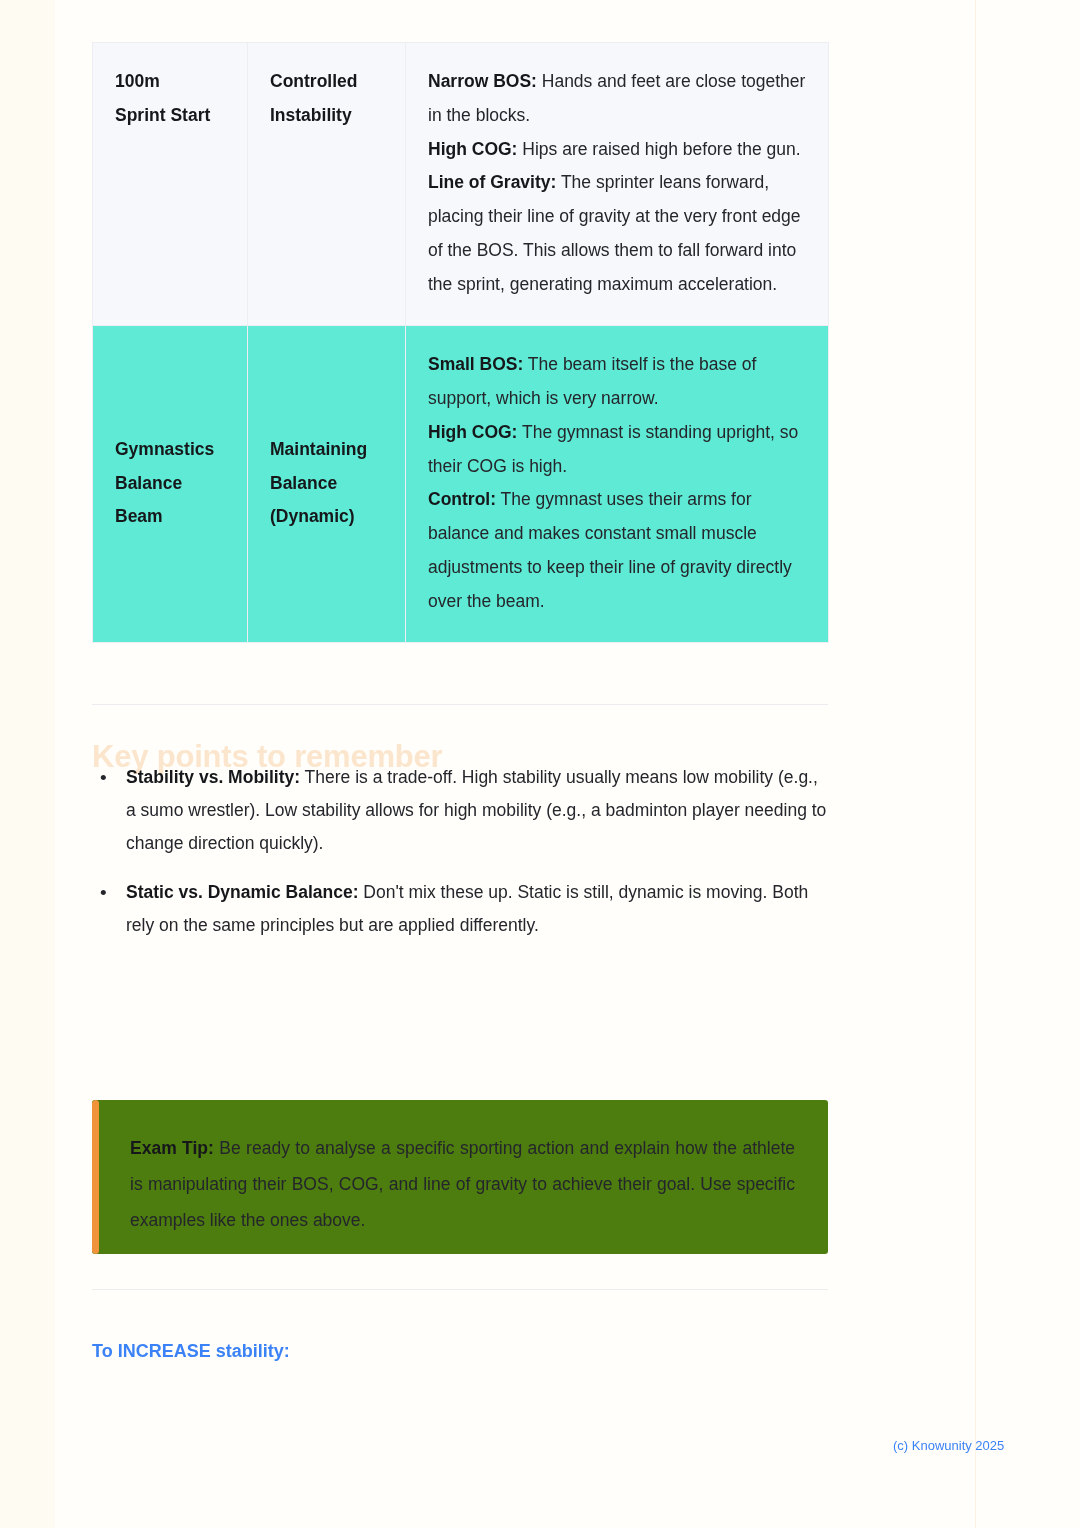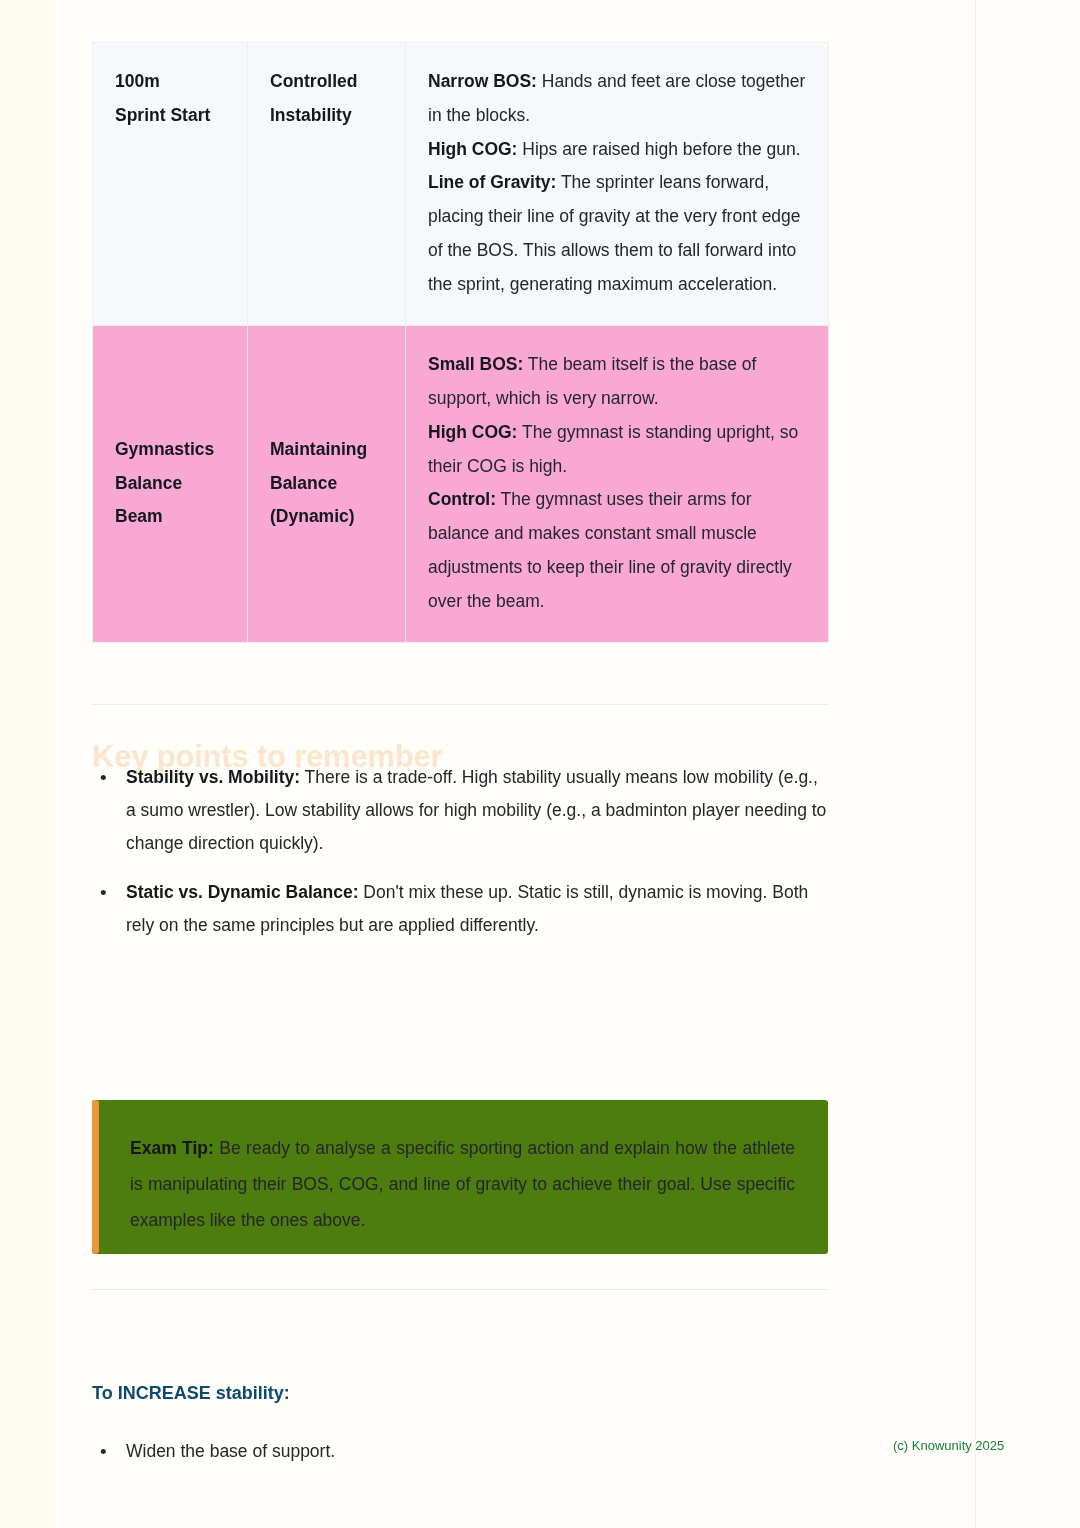--- a/index.html
+++ b/index.html
@@ -62,21 +62,21 @@
   }
   .stability-table td {
     border: 1px solid #eceef3;
     vertical-align: top;
     padding: 22px 20px 24px 22px;
     font-size: 17.5px;
     line-height: 1.93;
     color: #24262b;
   }
   .stability-table tr.row-a td { background: #f7f8fb; }
-  .stability-table tr.row-b td { background: #f9a8d4; }
+  .stability-table tr.row-b td { background: #5eead4; }
   .stability-table td.c1 { width: 155px; }
   .stability-table td.c2 { width: 158px; }
   .stability-table td.c3 { width: 423px; }
   .stability-table td.c1,
   .stability-table td.c2 { font-weight: bold; color: #15171a; }
   .stability-table tr.row-b td.c1,
   .stability-table tr.row-b td.c2 { vertical-align: middle; }
   .stability-table .term { font-weight: bold; color: #15171a; }
   .detail-line { display: block; }
 
@@ -132,24 +132,24 @@
     line-height: 1.88;
   }
   .bullet-list .lead { font-weight: bold; color: #15171a; }
   #key-points-list { top: 761px; }
   #increase-list { top: 1435px; }
 
   
   #subheading-increase {
     position: absolute;
     left: 92px;
-    top: 1383px;
+    top: 1341px;
     font-size: 18px;
     font-weight: bold;
-    color: #0c4a6e;
+    color: #3b82f6;
   }
 
   
   #exam-tip {
     position: absolute;
     left: 92px;
     top: 1100px;
     width: 736px;
     height: 154px;
     background: #4d7c0f;
@@ -175,21 +175,21 @@
     text-align: justify;
   }
   #exam-tip-text .lead { font-weight: bold; color: #15171a; }
 
   
   #watermark {
     position: absolute;
     left: 893px;
     top: 1438px;
     font-size: 13px;
-    color: #15803d;
+    color: #3b82f6;
     white-space: nowrap;
   }
 </style>
 </head>
 <body>
 
 <div id="page-sheet">
 
   <div id="left-margin-strip"></div>
   <div id="right-edge-rule"></div>
@@ -258,23 +258,18 @@
       <div id="exam-tip-text">
         <span class="lead">Exam Tip:</span><span> Be ready to analyse a specific sporting action and explain how the athlete is manipulating their BOS, COG, and line of gravity to achieve their goal. Use specific examples like the ones above.</span>
       </div>
     </div>
 
     <div class="section-rule" id="rule-2"></div>
 
 
     <div id="subheading-increase">To INCREASE stability:</div>
 
-    <ul class="bullet-list" id="increase-list">
-      <li>
-        <span class="lead"></span><span>Widen the base of support.</span>
-      </li>
-    </ul>
 
   </div>
 
   <div id="watermark">(c) Knowunity 2025</div>
 
 </div>
 
 </body></html>

